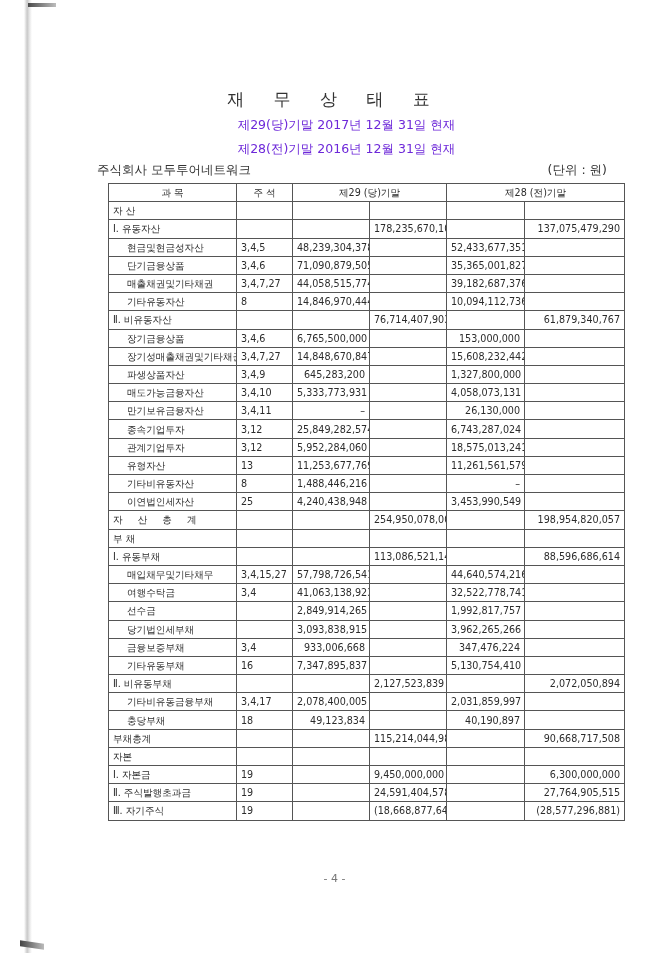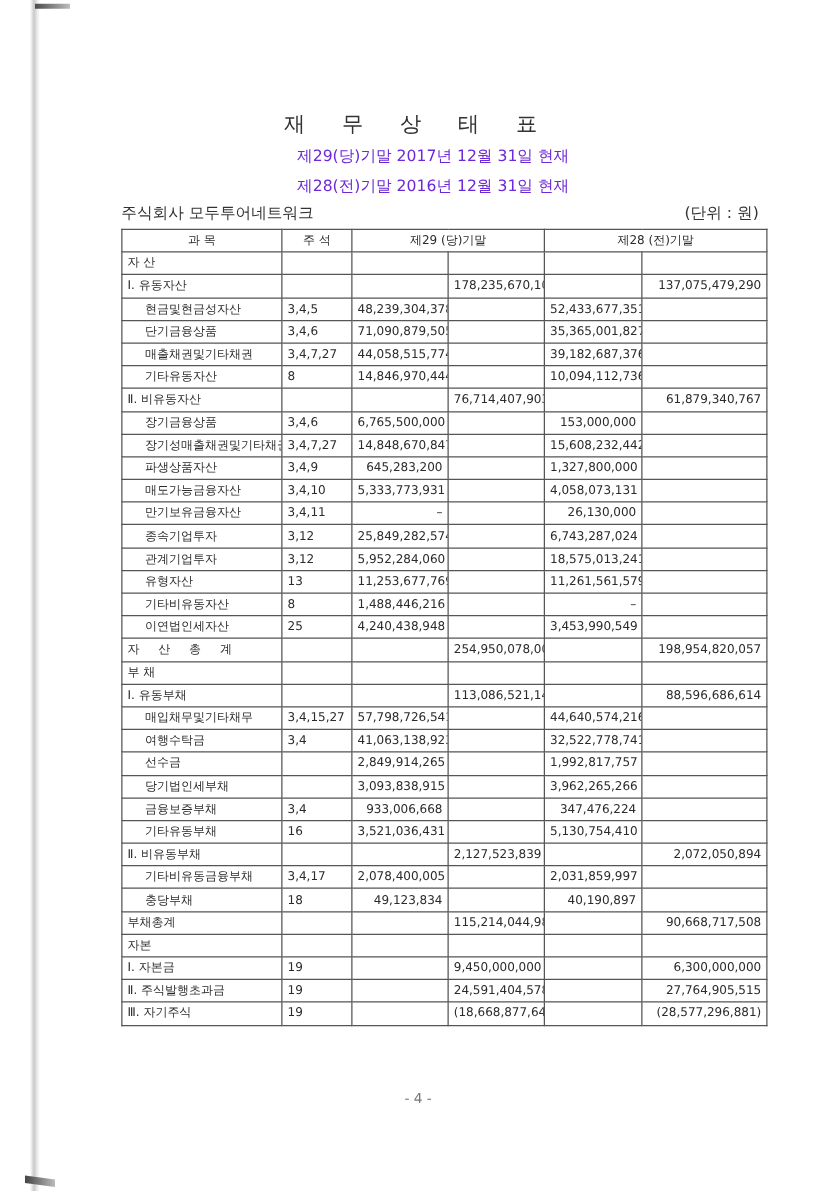--- a/index.html
+++ b/index.html
@@ -25,21 +25,21 @@
   }
   .subtitle {
     position:absolute; left:12px; width:669px; text-align:center; font-size:12.5px; color:#6d28d9;
   }
   .sub1 { top:117px; }
   .sub2 { top:141px; }
   .company { position:absolute; left:97px; top:162px; font-size:12.5px; color:#333; }
   .unit { position:absolute; right:62px; top:162px; font-size:12.5px; color:#333;text-align:right; }
 
   table.fs {
-    position:absolute; left:97px; top:183px; width:516px;
+    position:absolute; left:108px; top:183px; width:516px;
     border-collapse:collapse; table-layout:fixed; font-size:9.6px;border-radius:12px;
   }
   table.fs td, table.fs th {
     border:1px solid #555; height:17.2px; padding:0 4px; white-space:nowrap; overflow:hidden;
     font-weight:normal; color:#2b2b2b; line-height:17px;
   }
   table.fs th { text-align:center; }
   col.c-item { width:128px; }
   col.c-note { width:56px; }
   col.c-a { width:77px; }
@@ -283,21 +283,21 @@
         <td class="item l2">금융보증부채</td>
         <td class="note">3,4</td>
         <td class="num">933,006,668</td>
         <td class="num"></td>
         <td class="num">347,476,224</td>
         <td class="num"></td>
       </tr>
       <tr>
         <td class="item l2">기타유동부채</td>
         <td class="note">16</td>
-        <td class="num">3,521,036,431</td>
+        <td class="num">7,347,895,837</td>
         <td class="num"></td>
         <td class="num">5,130,754,410</td>
         <td class="num"></td>
       </tr>
       <tr>
         <td class="item l1">Ⅱ. 비유동부채</td>
         <td class="note"></td>
         <td class="num"></td>
         <td class="num">2,127,523,839</td>
         <td class="num"></td>

